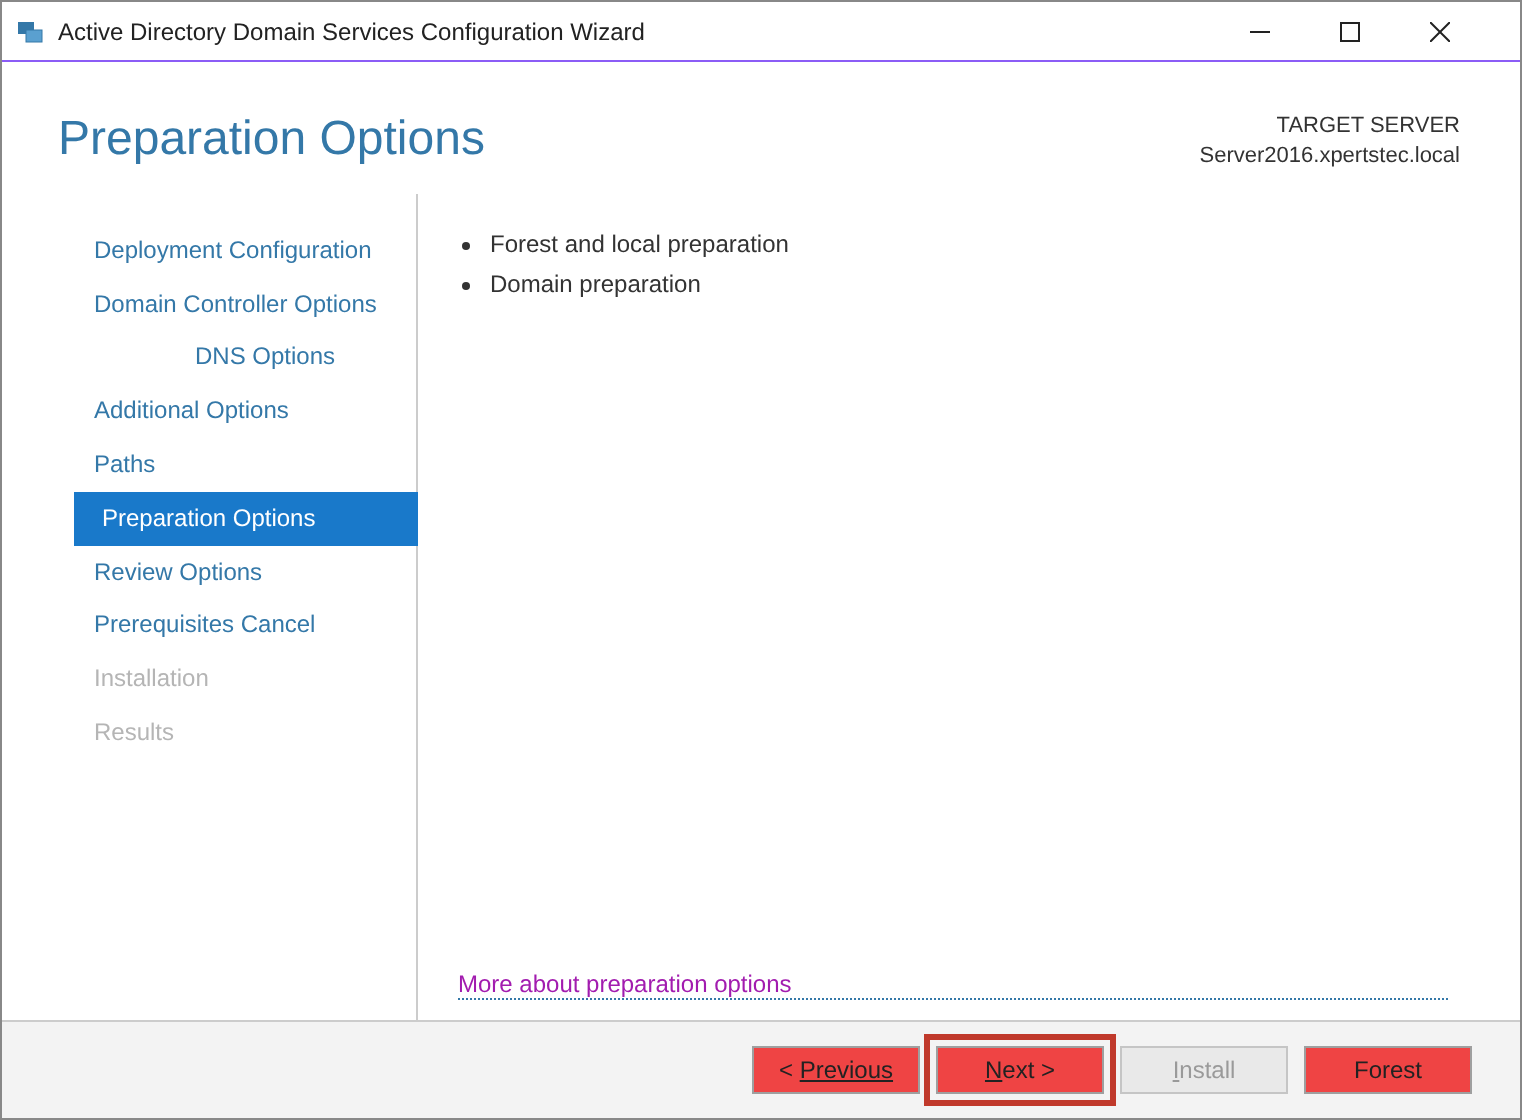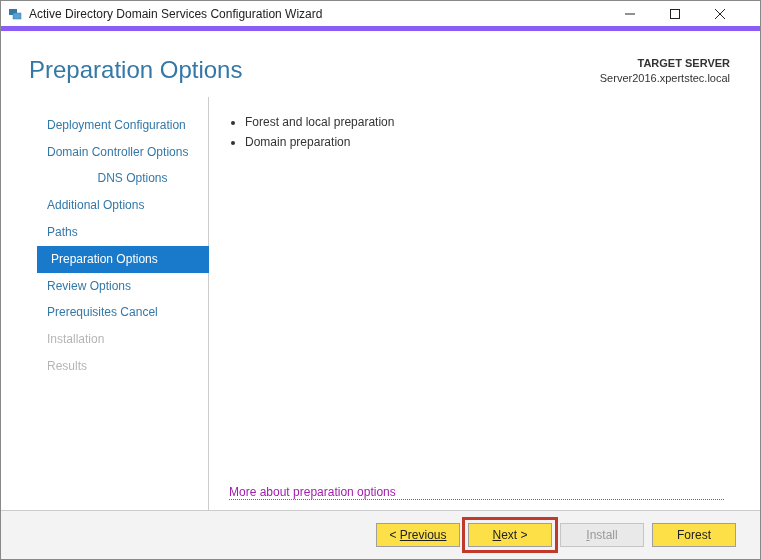--- a/index.html
+++ b/index.html
@@ -1,39 +1,39 @@
 <!DOCTYPE html>
 <html><head>
   <meta charset="utf-8">
   <style>
     * { margin: 0; padding: 0; box-sizing: border-box; font-family: "Segoe UI", Tahoma, sans-serif; }
     body { background: #fff; width: 761px; height: 560px; border: 1px solid #888; display: flex; flex-direction: column; }
-    .titlebar { display: flex; align-items: center; height: 30px; padding: 0 18px 0 6px; border-bottom: 5px solid #8b5cf6; }
+    .titlebar { display: flex; align-items: center; height: 30px; padding: 0 18px 0 6px; border-bottom: 1px solid #8b5cf6; }
     .titlebar .app-icon { width: 16px; height: 16px; margin-right: 6px; display:inline-flex; align-items:center; justify-content:center; }
     .titlebar .title-text { font-size: 12px; color: #222; flex: 1; }
     .win-controls { display: flex; }
     .win-btn { width: 45px; height: 29px; display: flex; align-items: center; justify-content: center; cursor: pointer; }
     .header { padding: 25px 30px 10px 28px; display: flex; justify-content: space-between; align-items: flex-start; }
     .header h1 { font-size: 24px; font-weight: 300; color: #3478a8; }
     .target { text-align: right; font-size: 11px; color: #333; line-height: 1.4; }
-    .target .label { font-weight: 700; }
+    .target .label { font-weight: 400; }
     .content { flex: 1; display: flex; padding: 0 36px; overflow: hidden; }
     .sidebar { width: 172px; border-right: 1px solid #ccc; padding: 15px 0 0 0; }
     .sidebar-item { font-size: 12px; color: #3478a8; padding: 5px 8px 5px 10px; cursor: pointer; line-height: 1.4; }
     .sidebar-item.indent { padding-left: 28px; text-align: center; }
     .sidebar-item.active { background: #1979ca; color: #fff; margin-right: -1px; padding-left: 14px; }
     .sidebar-item.disabled { color: #b5b5b5; cursor: default; }
     .main { flex: 1; padding: 18px 0 10px 20px; display: flex; flex-direction: column; }
     .main .desc { font-size: 12px; color: #333; margin-bottom: 10px; }
     .main ul { list-style: disc; padding-left: 16px; }
     .main ul li { font-size: 12px; color: #333; margin-bottom: 6px; }
     .spacer { flex: 1; }
     .link { font-size: 12px; color: #a21caf; border-bottom: 1px dotted #3478a8; display: inline-block; margin-bottom: 0; cursor: pointer; }
     .footer { border-top: 1px solid #ccc; padding: 12px 24px; display: flex; justify-content: flex-end; gap: 8px; background: #f3f3f3; }
-    .btn { min-width: 84px; height: 24px; font-size: 12px; background: #fde047; border: 1px solid #9f9f9f; cursor: pointer; color: #222; }
+    .btn { min-width: 84px; height: 24px; font-size: 12px; background: #ef4444; border: 1px solid #9f9f9f; cursor: pointer; color: #222; }
     .btn.disabled { color: #9a9a9a; border-color: #c5c5c5; cursor: default; background: #e9e9e9; }
     .btn.next { outline: 3px solid #c0392b; outline-offset: 3px; }
     .btn .ul { text-decoration: underline; }
   </style>
 </head>
 <body>
 
 <div class="titlebar">
   <span class="app-icon">
     <svg width="14" height="14" viewBox="0 0 14 14">

